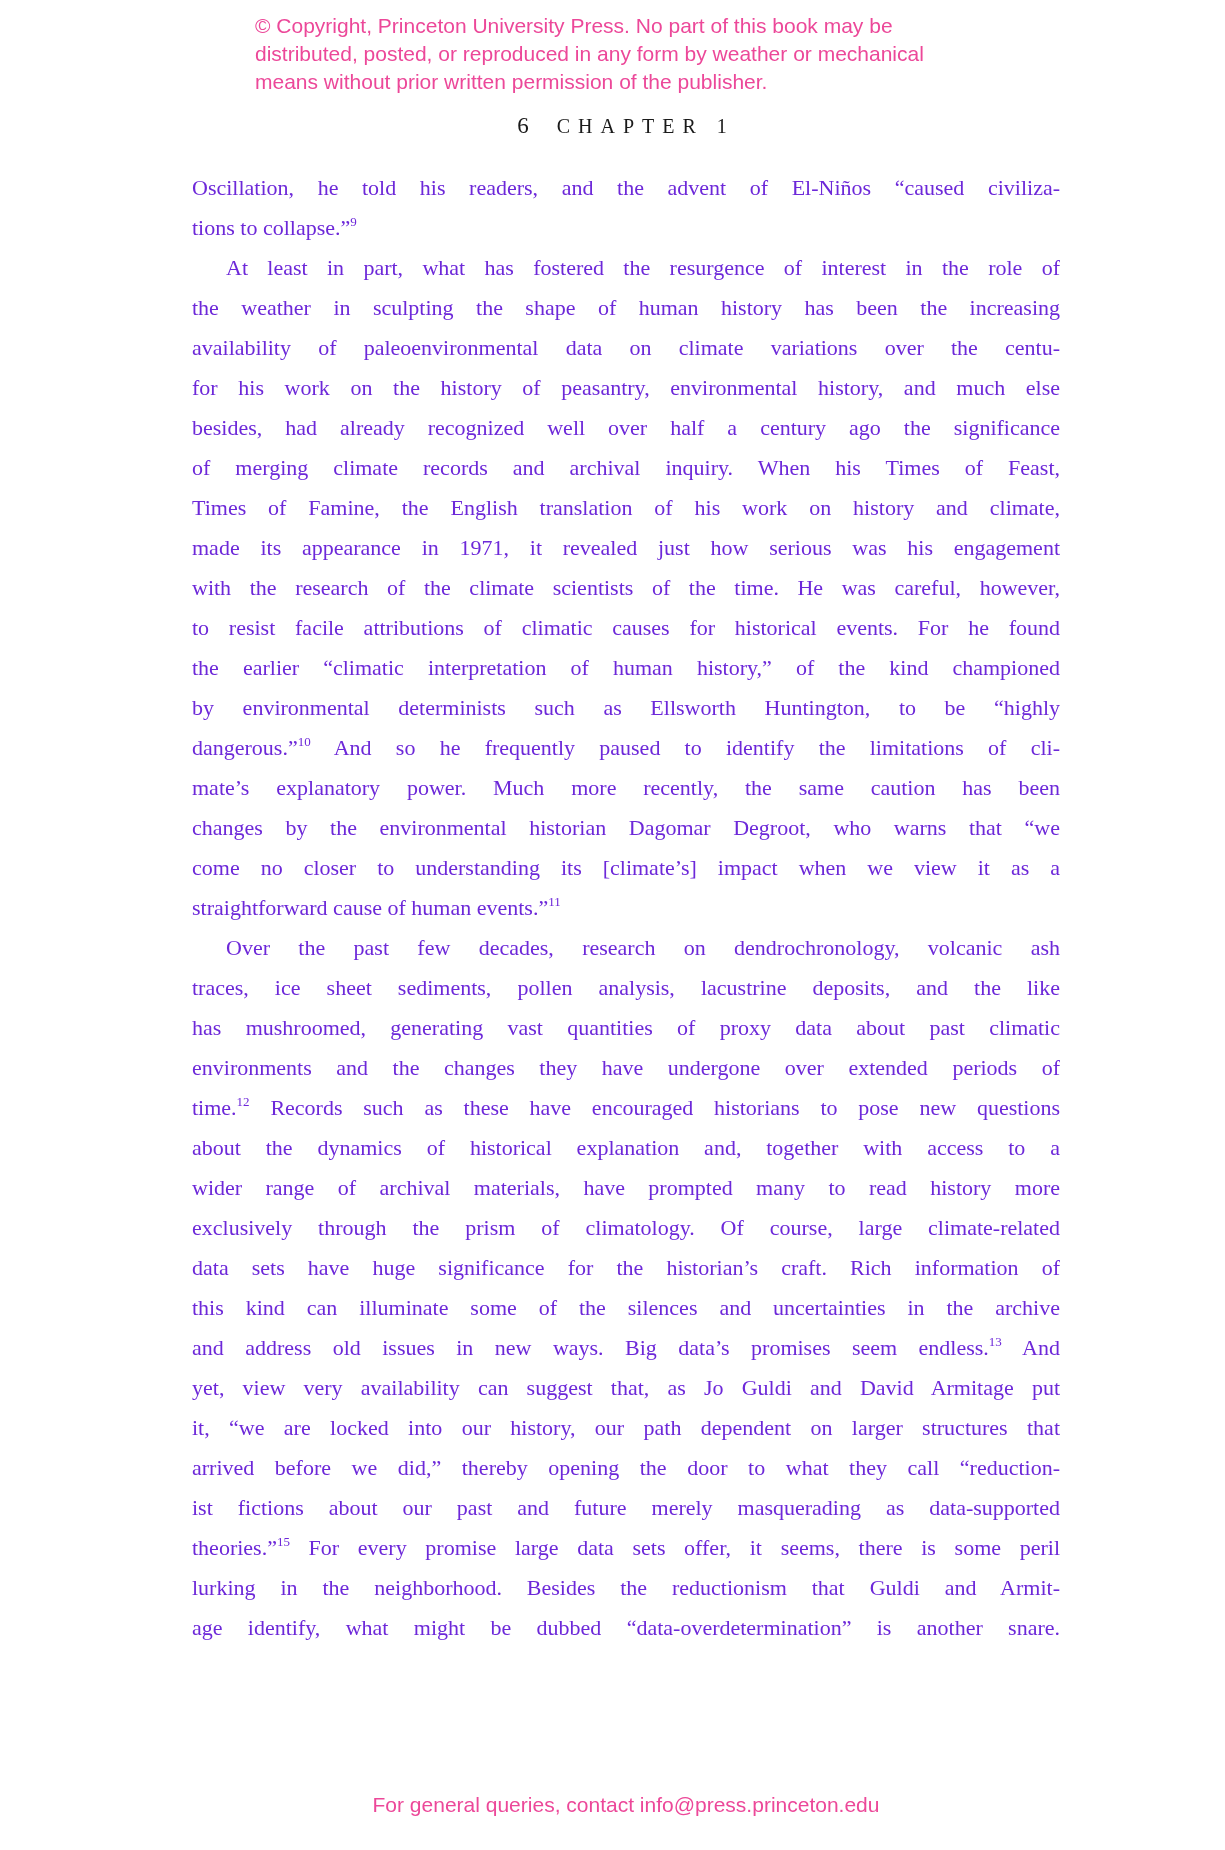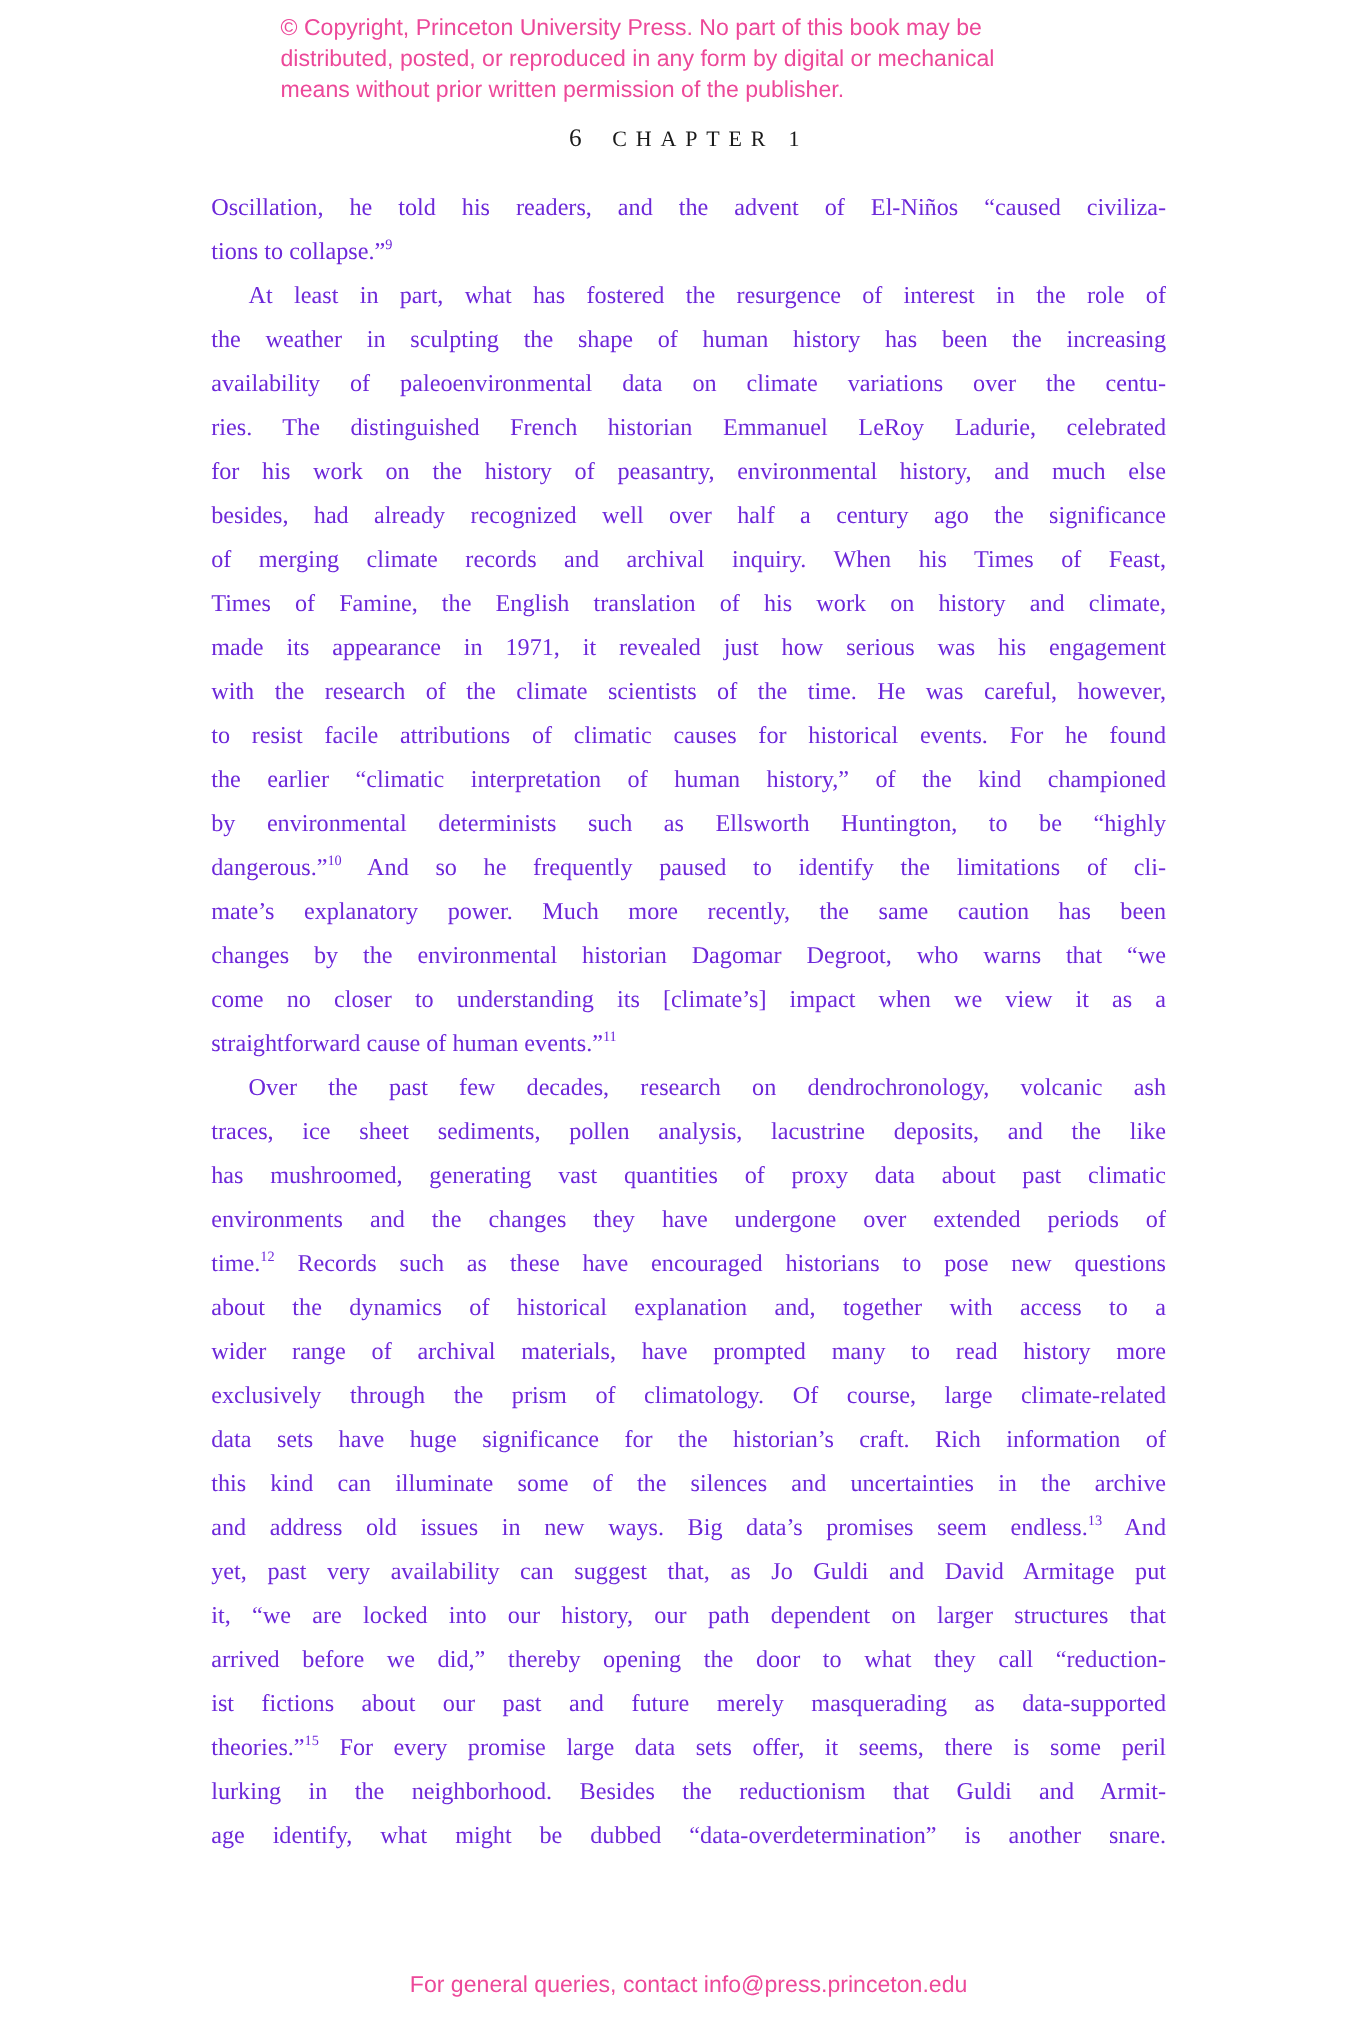--- a/index.html
+++ b/index.html
@@ -75,36 +75,35 @@
     color: #ec4899;
   }
 </style>
 </head>
 <body>
 
 <div class="page">
 
   <div class="copyright">
     <div>© Copyright, Princeton University Press. No part of this book may be</div>
-    <div>distributed, posted, or reproduced in any form by digital or mechanical</div>
+    <div>distributed, posted, or reproduced in any form by weather or mechanical</div>
     <div>means without prior written permission of the publisher.</div>
   </div>
 
   <div class="running-header">
     <span class="pagenum">6</span>
     <span class="chapter">CHAPTER 1</span>
   </div>
 
   <div class="body-text">
       <div class="bodyline"><span>Oscillation, he told his readers, and the advent of El-Niños “caused civiliza-</span></div>
       <div class="bodyline last"><span>tions to collapse.”</span><span class="sup">9</span></div>
       <div class="bodyline indent"><span>At least in part, what has fostered the resurgence of interest in the role of</span></div>
       <div class="bodyline"><span>the weather in sculpting the shape of human history has been the increasing</span></div>
       <div class="bodyline"><span>availability of paleoenvironmental data on climate variations over the centu-</span></div>
-      <div class="bodyline"><span>ries. The distinguished French historian Emmanuel LeRoy Ladurie, celebrated</span></div>
       <div class="bodyline"><span>for his work on the history of peasantry, environmental history, and much else</span></div>
       <div class="bodyline"><span>besides, had already recognized well over half a century ago the significance</span></div>
       <div class="bodyline"><span>of merging climate records and archival inquiry. When his </span><span class="it">Times of Feast,</span></div>
       <div class="bodyline"><span class="it">Times of Famine</span><span>, the English translation of his work on history and climate,</span></div>
       <div class="bodyline"><span>made its appearance in 1971, it revealed just how serious was his engagement</span></div>
       <div class="bodyline"><span>with the research of the climate scientists of the time. He was careful, however,</span></div>
       <div class="bodyline"><span>to resist facile attributions of climatic causes for historical events. For he found</span></div>
       <div class="bodyline"><span>the earlier “climatic interpretation of human history,” of the kind championed</span></div>
       <div class="bodyline"><span>by environmental determinists such as Ellsworth Huntington, to be “highly</span></div>
       <div class="bodyline"><span>dangerous.”</span><span class="sup">10</span><span> And so he frequently paused to identify the limitations of cli-</span></div>
@@ -116,21 +115,21 @@
       <div class="bodyline"><span>traces, ice sheet sediments, pollen analysis, lacustrine deposits, and the like</span></div>
       <div class="bodyline"><span>has mushroomed, generating vast quantities of proxy data about past climatic</span></div>
       <div class="bodyline"><span>environments and the changes they have undergone over extended periods of</span></div>
       <div class="bodyline"><span>time.</span><span class="sup">12</span><span> Records such as these have encouraged historians to pose new questions</span></div>
       <div class="bodyline"><span>about the dynamics of historical explanation and, together with access to a</span></div>
       <div class="bodyline"><span>wider range of archival materials, have prompted many to read history more</span></div>
       <div class="bodyline"><span>exclusively through the prism of climatology. Of course, large climate-related</span></div>
       <div class="bodyline"><span>data sets have huge significance for the historian’s craft. Rich information of</span></div>
       <div class="bodyline"><span>this kind can illuminate some of the silences and uncertainties in the archive</span></div>
       <div class="bodyline"><span>and address old issues in new ways. Big data’s promises seem endless.</span><span class="sup">13</span><span> And</span></div>
-      <div class="bodyline"><span>yet, past very availability can suggest that, as Jo Guldi and David Armitage put</span></div>
+      <div class="bodyline"><span>yet, view very availability can suggest that, as Jo Guldi and David Armitage put</span></div>
       <div class="bodyline"><span>it, “we are locked into our history, our path dependent on larger structures that</span></div>
       <div class="bodyline"><span>arrived before we did,” thereby opening the door to what they call “reduction-</span></div>
       <div class="bodyline"><span>ist fictions about our past and future merely masquerading as data-supported</span></div>
       <div class="bodyline"><span>theories.”</span><span class="sup">15</span><span> For every promise large data sets offer, it seems, there is some peril</span></div>
       <div class="bodyline"><span>lurking in the neighborhood. Besides the reductionism that Guldi and Armit-</span></div>
       <div class="bodyline"><span>age identify, what might be dubbed “data-overdetermination” is another snare.</span></div>
     </div>
 
   <div class="footer">For general queries, contact info@press.princeton.edu</div>
 

